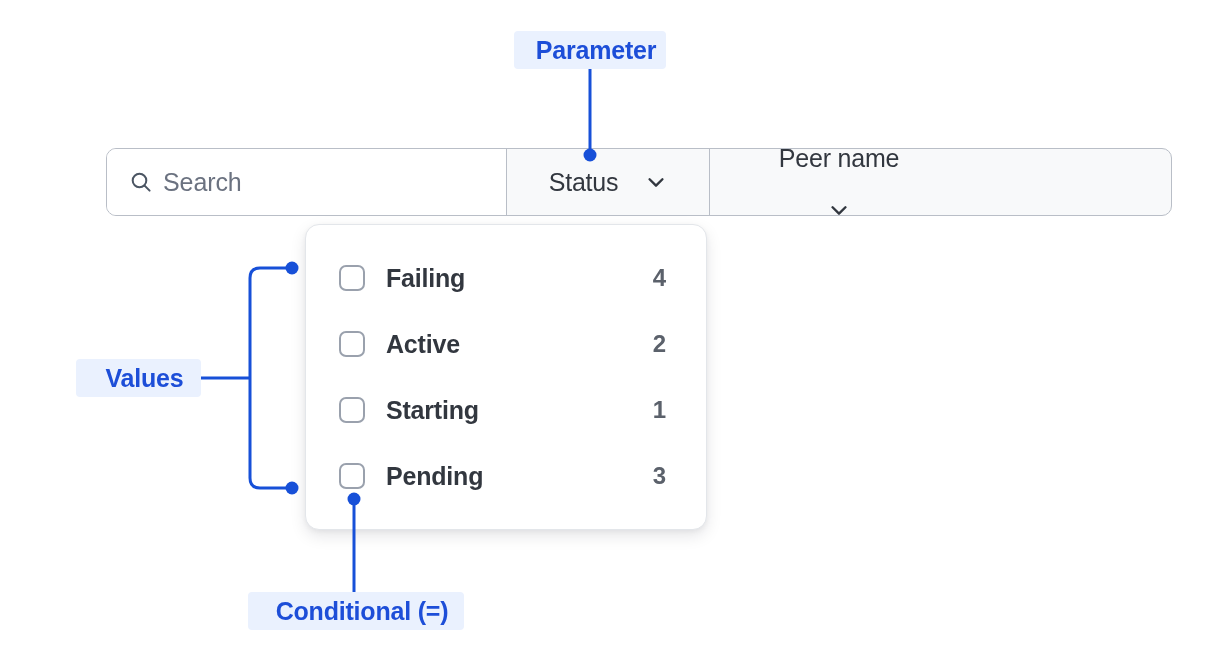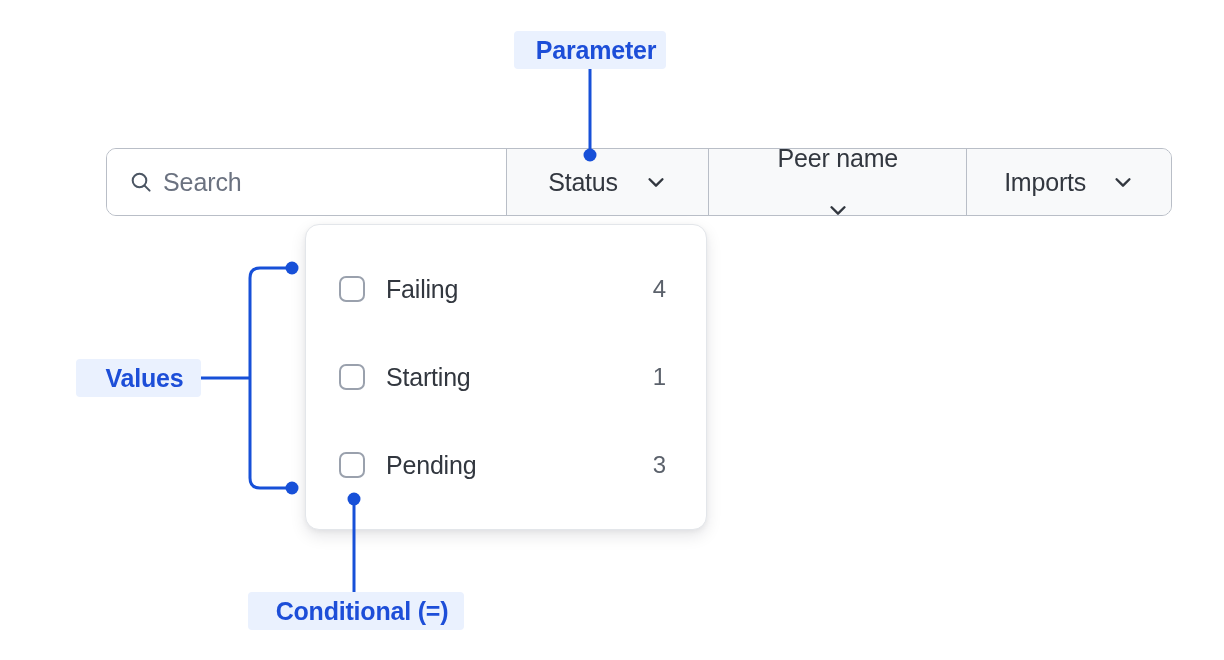--- a/index.html
+++ b/index.html
@@ -93,20 +93,21 @@
     height: 306px;
     box-sizing: border-box;
     background: #ffffff;
     border: 1px solid #e3e6ea;
     border-radius: 14px;
     box-shadow: 0 6px 16px rgba(17, 24, 39, 0.10), 0 2px 5px rgba(17, 24, 39, 0.05);
     padding: 20px 0;
     display: flex;
     flex-direction: column;
     justify-content: space-around;
+    font-weight: bold;
   }
 
   .option-row {
     height: 50px;
     display: flex;
     align-items: center;
     padding: 0 40px 0 33px;
     box-sizing: border-box;
     position: relative;
   }
@@ -187,39 +188,36 @@
 
   <div class="filter-cell peer">
     <span class="filter-label">Peer name</span>
     <span class="chevron-icon">
       <svg viewBox="0 0 24 24" width="22" height="22" fill="none" stroke="currentColor" stroke-width="2.6" stroke-linecap="round" stroke-linejoin="round">
         <polyline points="5,9 12,16 19,9"></polyline>
       </svg>
     </span>
   </div>
 
-  <div class="filter-cell imports">
-    <span class="filter-label">Imports</span>
-    <span class="chevron-icon">
-      <svg viewBox="0 0 24 24" width="22" height="22" fill="none" stroke="currentColor" stroke-width="2.6" stroke-linecap="round" stroke-linejoin="round">
-        <polyline points="5,9 12,16 19,9"></polyline>
-      </svg>
-    </span>
-  </div>
 
 </div>
 
 <div class="dropdown-panel">
 
   <div class="option-row">
     <span class="option-checkbox"></span>
     <span class="option-label">Failing</span>
     <span class="option-count">4</span>
   </div>
 
+  <div class="option-row">
+    <span class="option-checkbox"></span>
+    <span class="option-label">Active</span>
+    <span class="option-count">2</span>
+  </div>
 
   <div class="option-row">
     <span class="option-checkbox"></span>
     <span class="option-label">Starting</span>
     <span class="option-count">1</span>
   </div>
 
   <div class="option-row">
     <span class="option-checkbox"></span>
     <span class="option-label">Pending</span>

